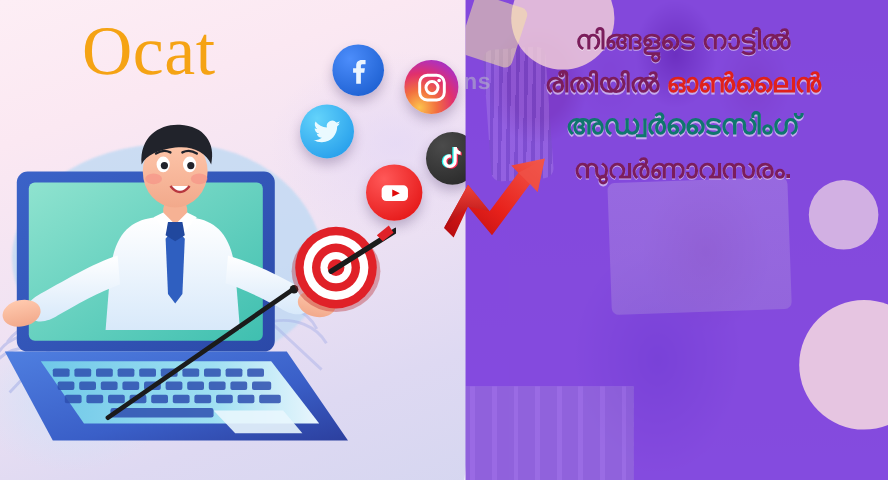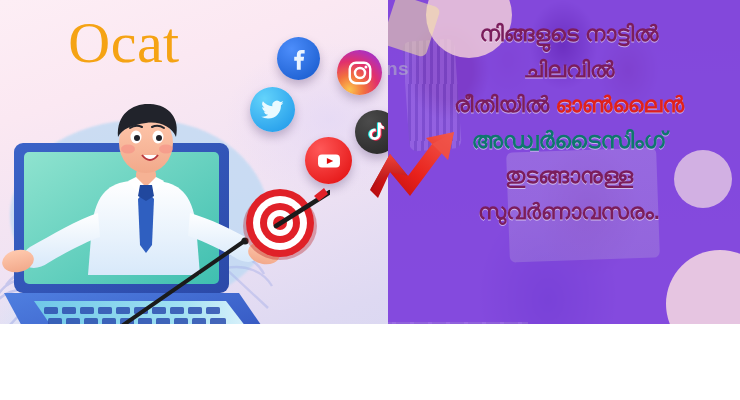--- a/index.html
+++ b/index.html
@@ -4,21 +4,21 @@
 <style>
   * { margin:0; padding:0; box-sizing:border-box; }
   html,body { width:740px; height:400px; overflow:hidden; }
   body {
     font-family: "Liberation Sans", sans-serif;
     background:#ffffff;
   }
 
   #banner {
     position:relative;
-    width:740px; height:324px;
+    width:740px; height:400px;
     overflow:hidden;
     background:#ffffff;
   }
 
   
   .left-panel {
     position:absolute; left:0; top:0;
     width:430px; height:400px;
     background:
       linear-gradient(160deg,#fdeef5 0%, #fbe8f2 22%, #efe2f3 52%, #ded9f2 78%, #d5d6f0 100%);
@@ -362,20 +362,18 @@
     <div class="kbd-wash"></div>
     <div class="pink-dot dot-top"></div>
     <div class="pink-dot dot-right"></div>
     <div class="pink-dot dot-mid"></div>
     <div class="dot-yellow"></div>
     <div class="ghost-text">ns</div>
   </div>
 
   <div class="headline">
     <div class="hl-line">നിങ്ങളുടെ നാട്ടിൽ</div>
-    <div class="hl-line">ചിലവിൽ</div>
     <div class="hl-line"><span>രീതിയിൽ </span><span style="color:#E0211B;font-family:Liberation Serif, serif;">ഓൺലൈൻ</span></div>
     <div class="hl-line accent">അഡ്വർടൈസിംഗ്</div>
-    <div class="hl-line">തുടങ്ങാനുള്ള</div>
     <div class="hl-line">സുവർണാവസരം.</div>
   </div>
 
 </div>
 
 </body></html>

